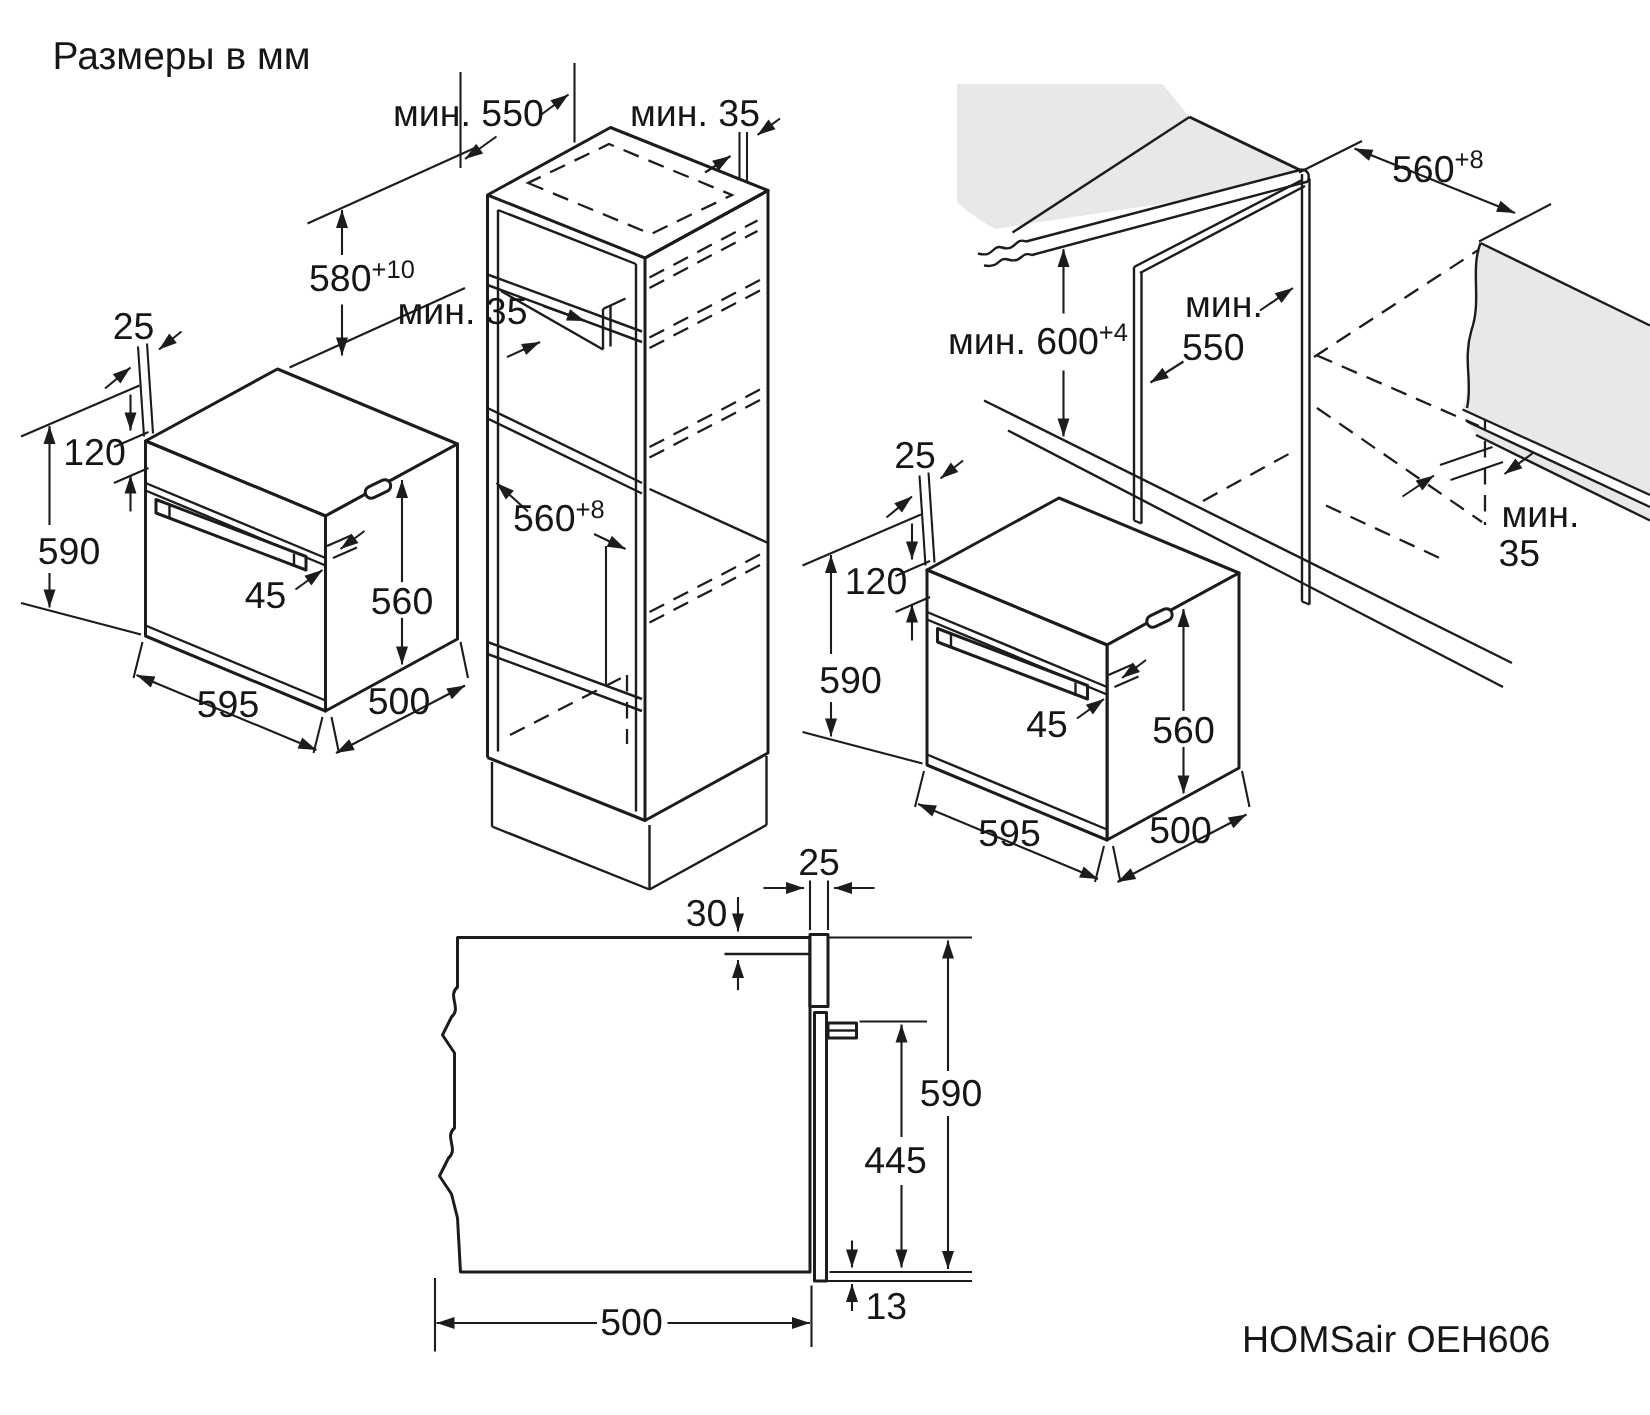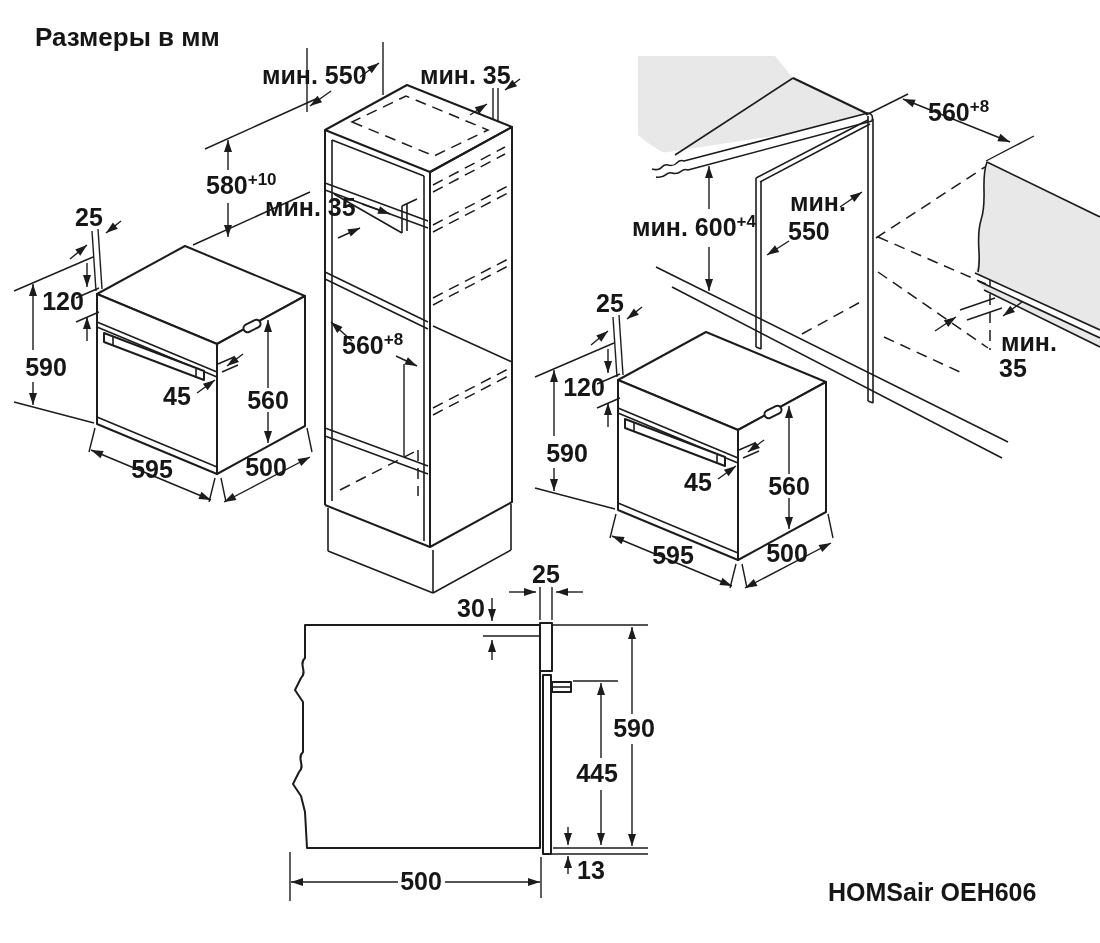--- a/index.html
+++ b/index.html
@@ -1,16 +1,16 @@
 <!DOCTYPE html>
 <html><head>
 <meta charset="utf-8">
 <style>
   html,body{margin:0;padding:0;background:#fff;}
-  .stage{width:886px;height:943px;position:relative;background:#fff;font-weight:bold;}
+  .stage{width:886px;height:943px;position:relative;background:#fff;}
   svg{display:block;}
   text{font-family:"Liberation Sans","DejaVu Sans",sans-serif;fill:#161616;}
   .lw{stroke:#1c1c1c;stroke-width:2;fill:none;stroke-linejoin:round;}
   .ln{stroke:#1c1c1c;stroke-width:1.6;fill:none;stroke-linejoin:round;}
   .dim{stroke:#1c1c1c;stroke-width:1.4;fill:none;}
   .dsh{stroke:#1c1c1c;stroke-width:1.5;fill:none;stroke-dasharray:11 7;}
   .wht{fill:#ffffff;stroke:#1c1c1c;stroke-width:2;stroke-linejoin:round;}
   .gry{fill:#e8e8e8;stroke:none;}
   .t25{font-size:25px;}
   .t17{font-size:17px;}

